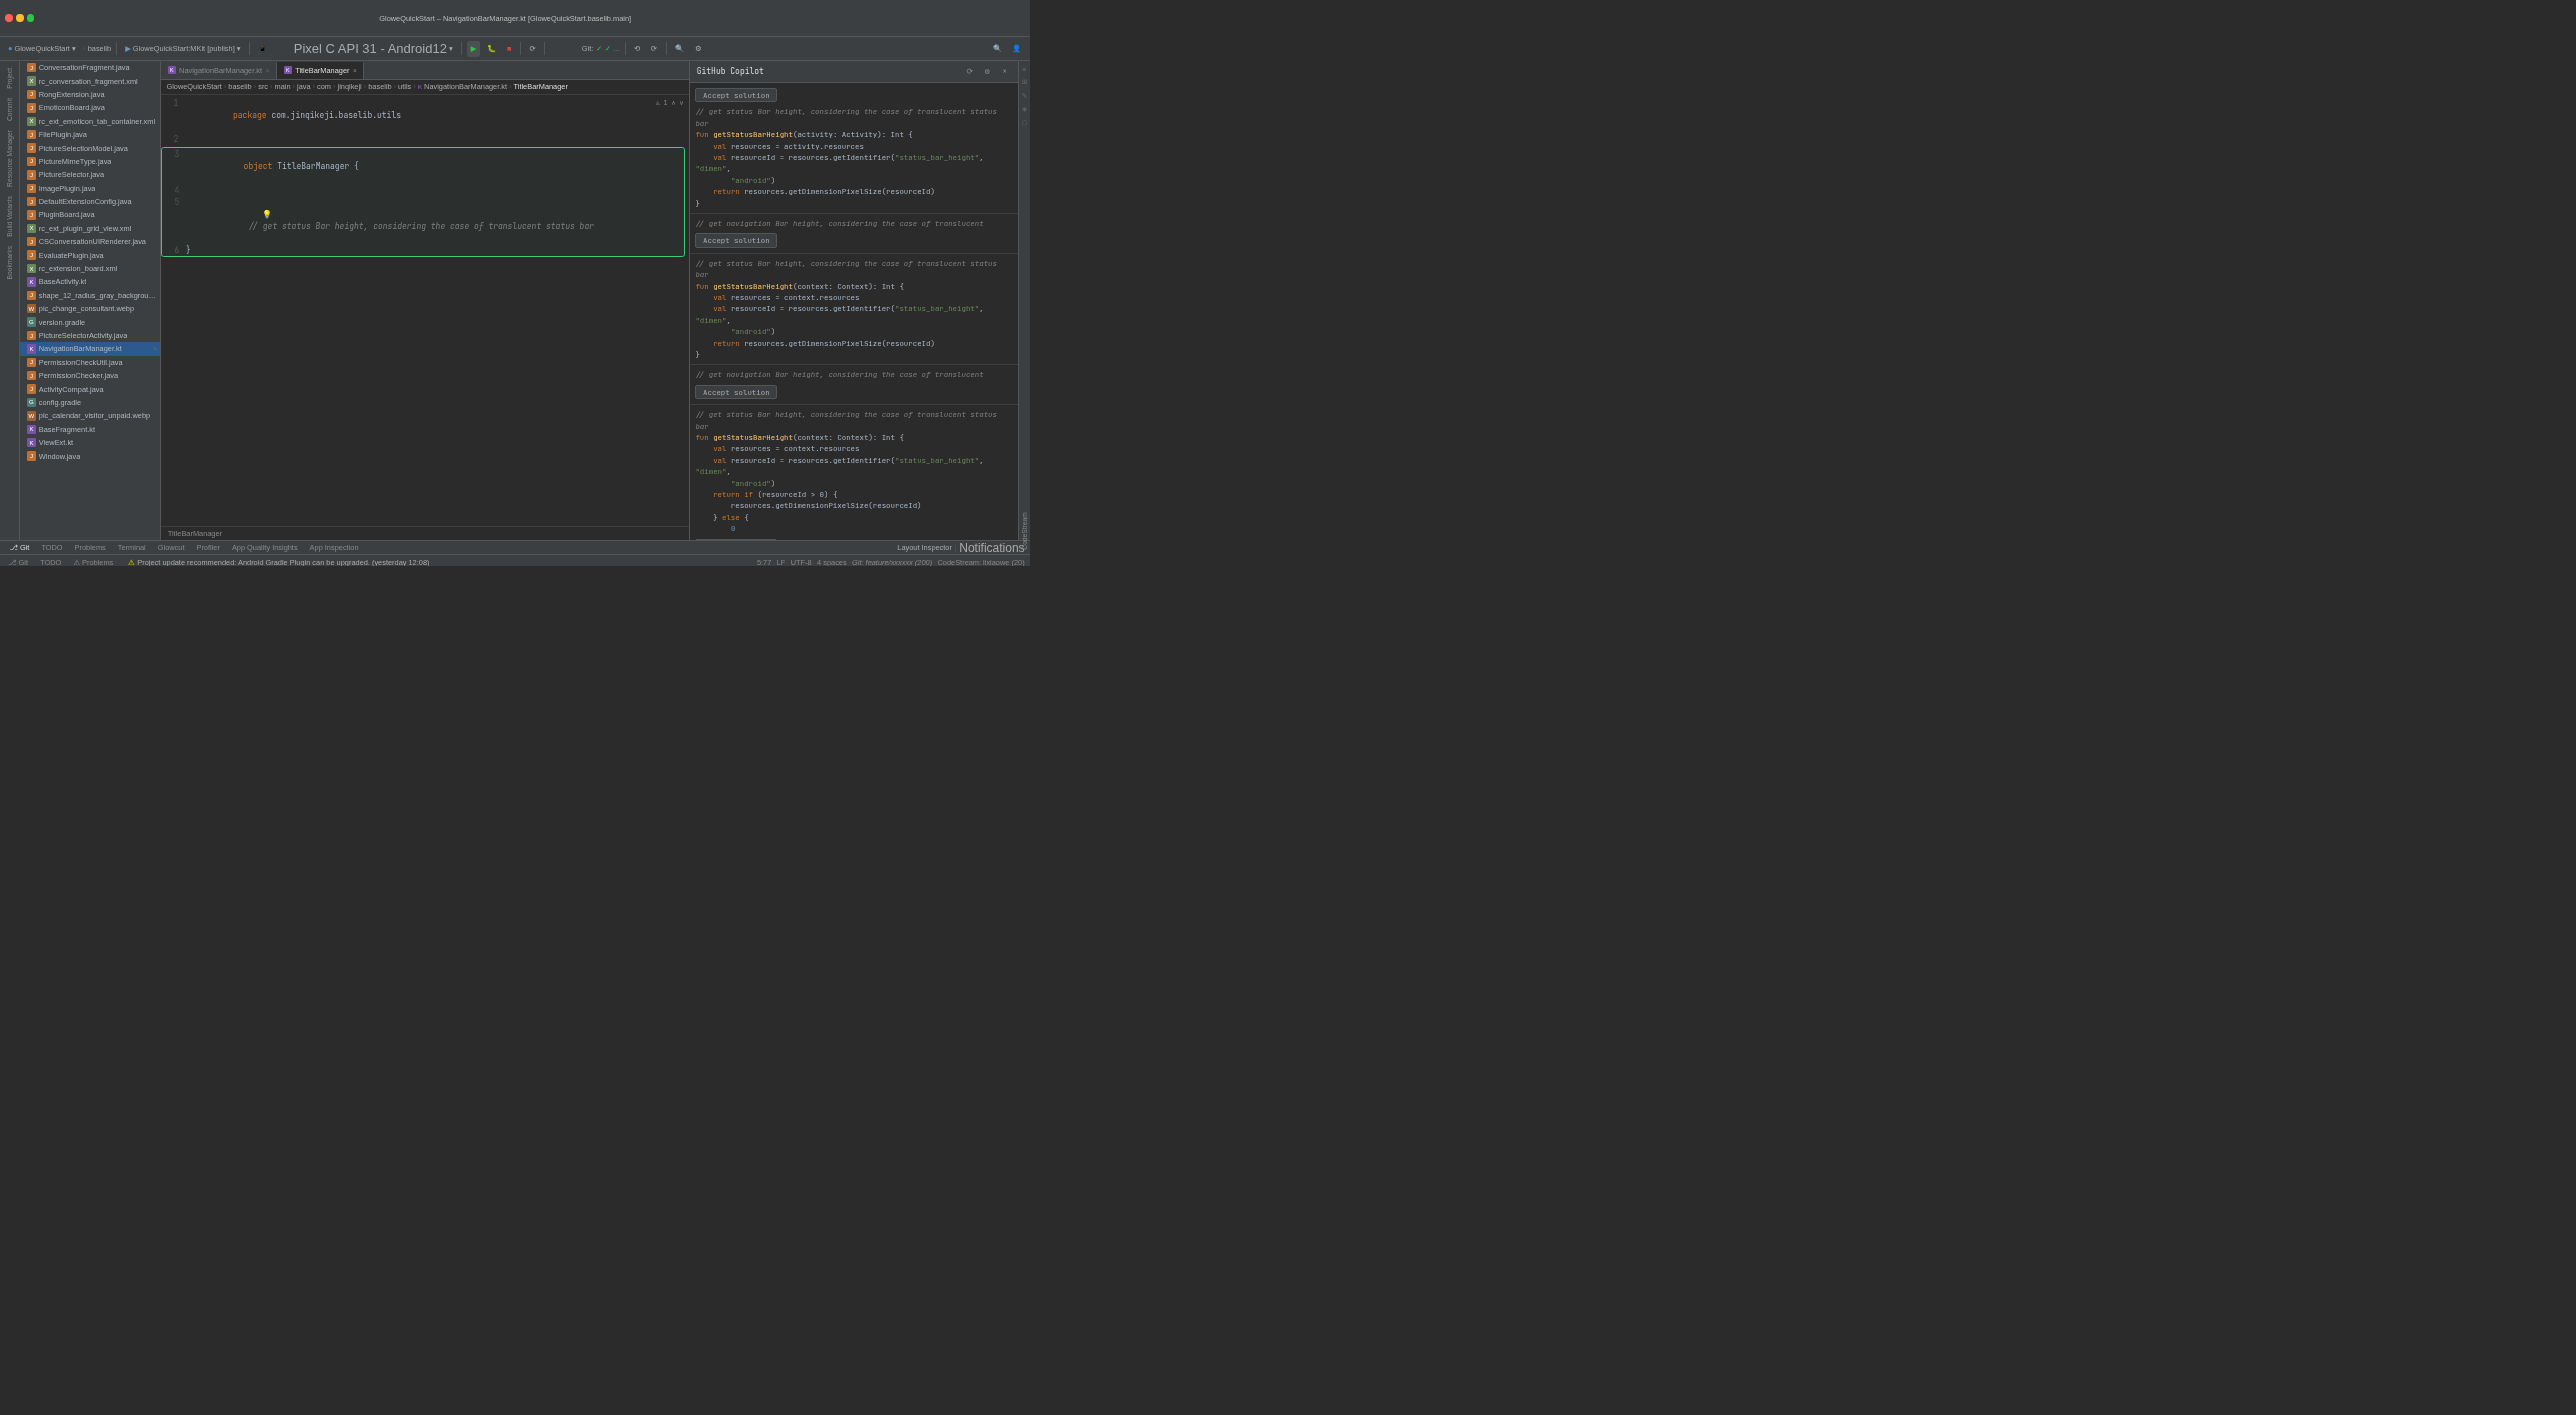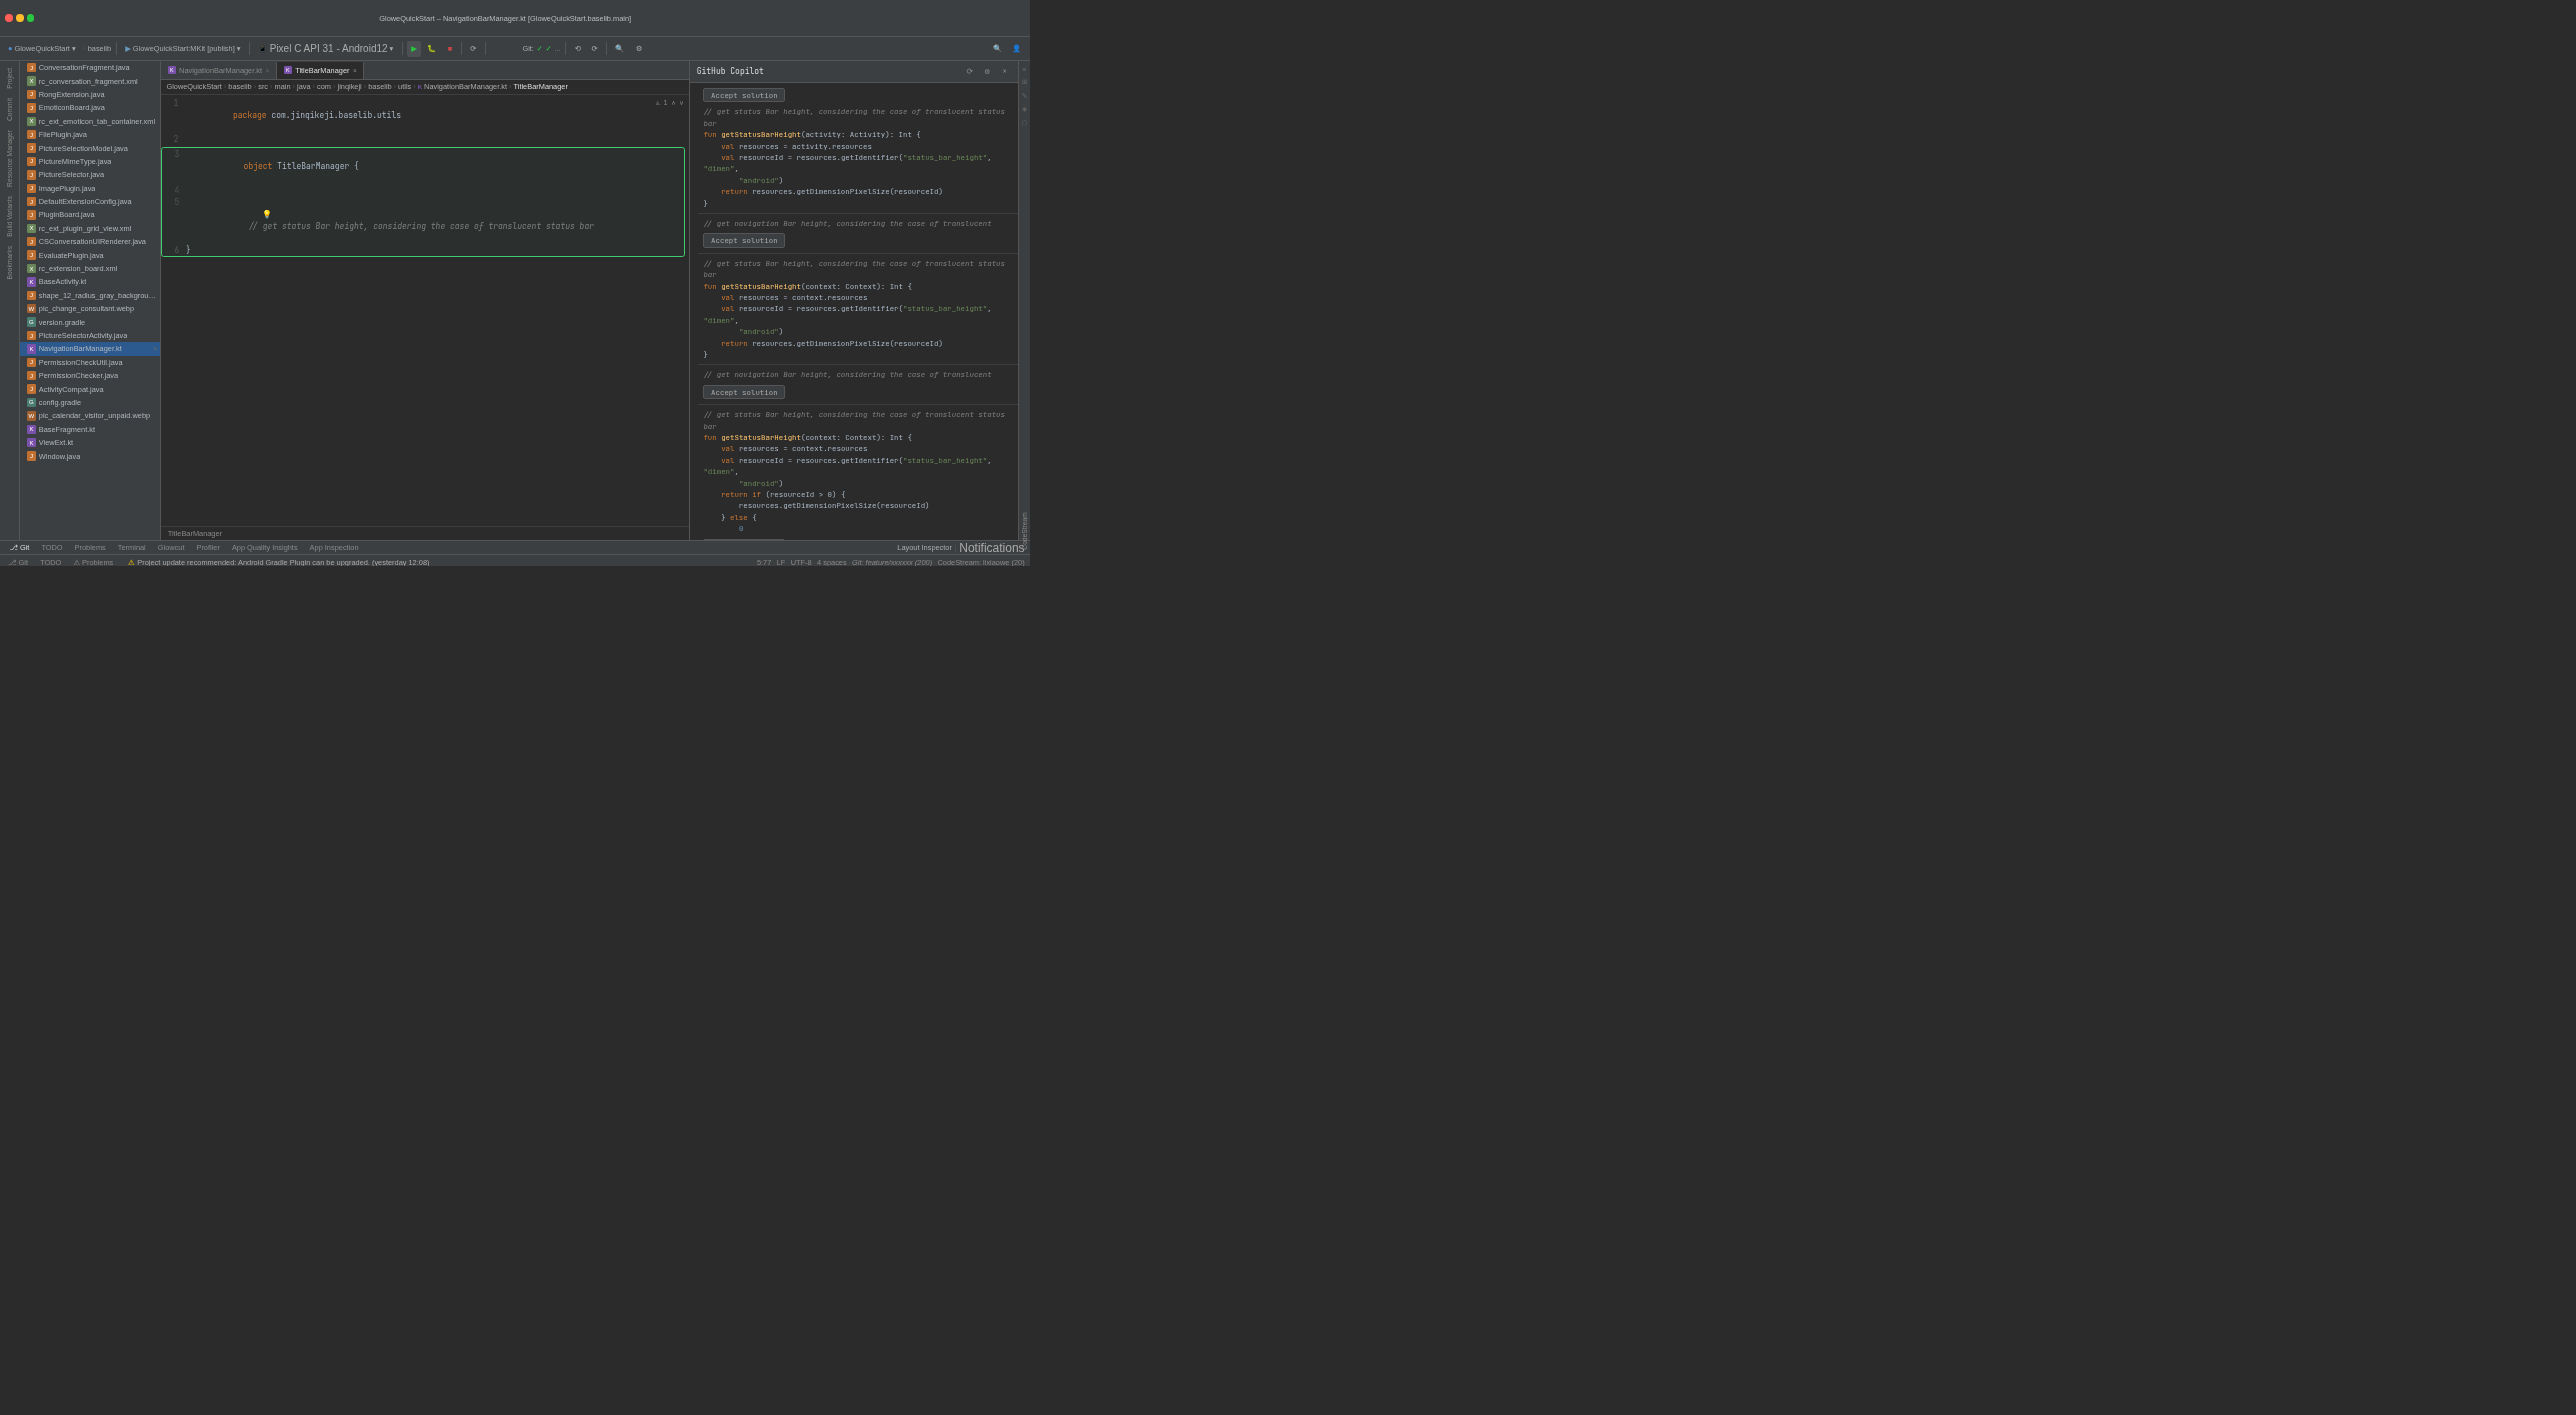--- a/index.html
+++ b/index.html
@@ -235,21 +235,20 @@
       align-items: center;
       justify-content: center;
       color: #888;
       cursor: pointer;
       border-radius: 2px;
     }
     .copilot-content {
       flex: 1;
       overflow-y: auto;
       padding: 2.7px 0;
-      margin-left: 8px;
     }
     .copilot-content::-webkit-scrollbar { width: 3.4px; }
     .copilot-content::-webkit-scrollbar-thumb { background: #555; }
     .accept-btn {
       display: inline-block;
       padding: 1.3px 6.7px;
       background: #3c3f41;
       border: 0.7px solid #555;
       border-radius: 2px;
       color: #aaa;
@@ -404,21 +403,21 @@
   <div class="toolbar-sep"></div>
 
   <div class="toolbar-btn">
     <span style="color:#6897bb;">▶</span>
     <span style="font-size:7.4px;">GloweQuickStart:MKit [publish]</span>
     <span>▾</span>
   </div>
   <div class="toolbar-sep"></div>
   <div class="toolbar-btn">
     <span>📱</span>
-    <span style="font-size:10px;">Pixel C API 31 - Android12</span>
+    <span style="font-size:13px;margin-left:24px;">Pixel C API 31 - Android12</span>
     <span>▾</span>
   </div>
   <div class="toolbar-sep"></div>
   <div class="toolbar-btn run-btn">
     <span style="color:#28c940;">▶</span>
   </div>
   <div class="toolbar-btn">
     <span style="color:#cc7832;">🐛</span>
   </div>
   <div class="toolbar-btn">

